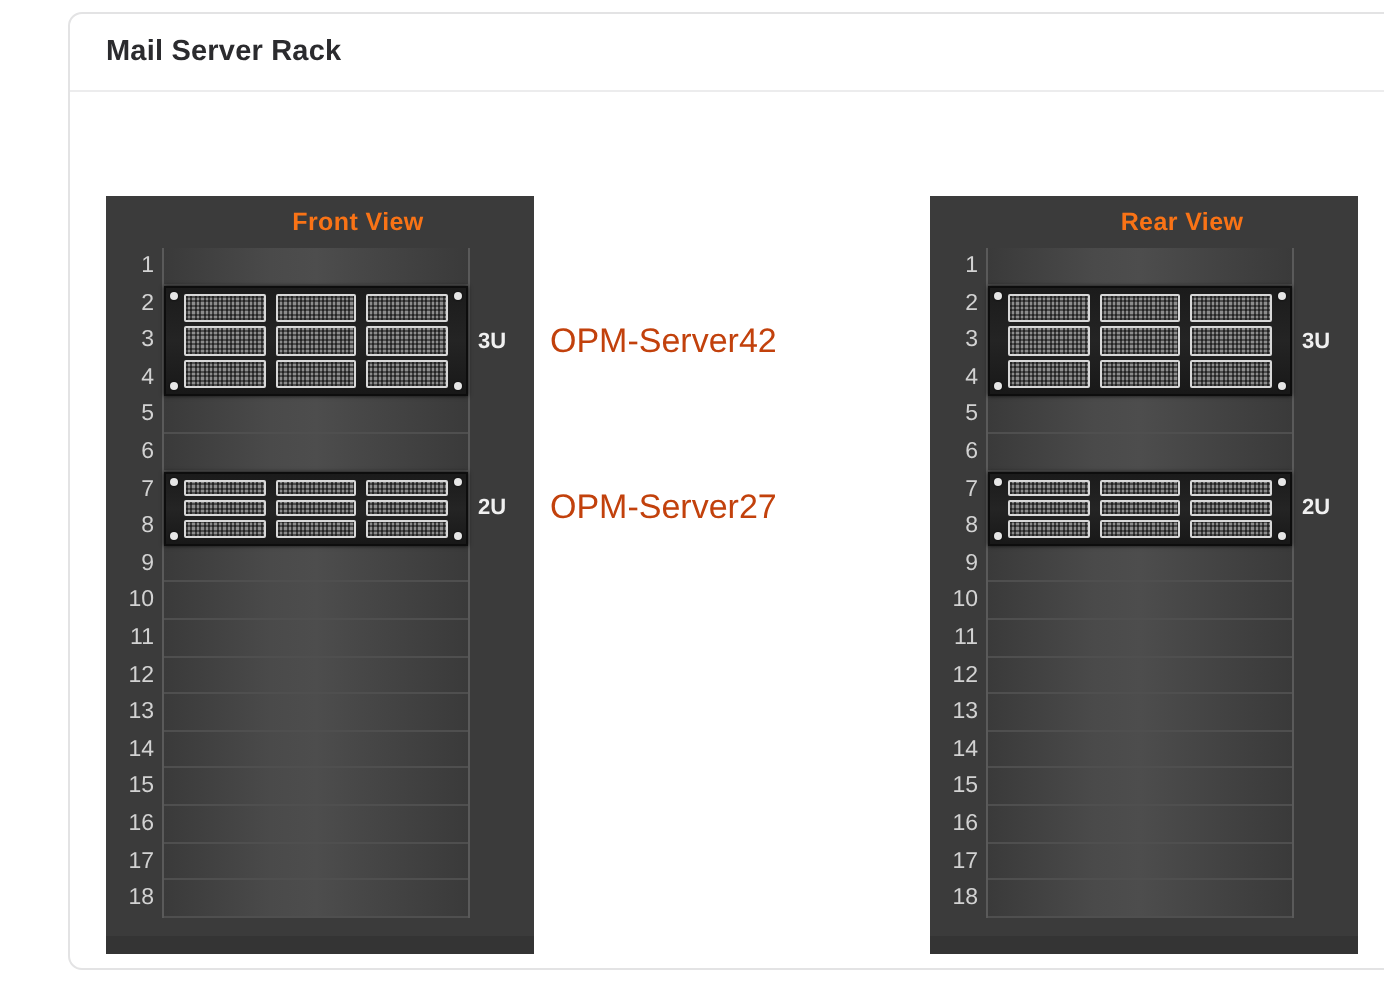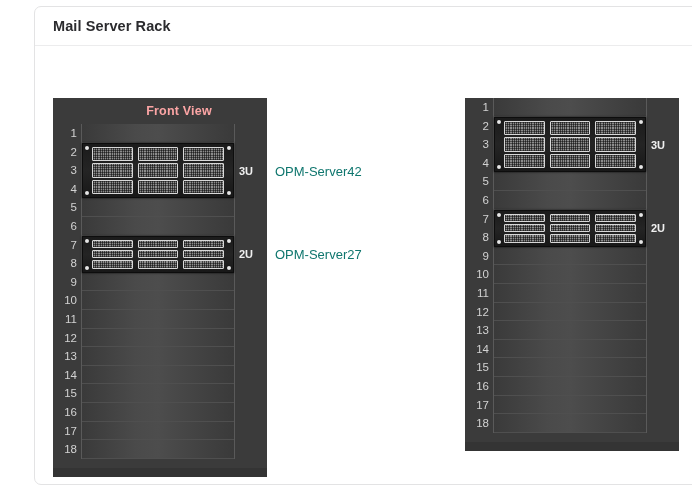--- a/index.html
+++ b/index.html
@@ -46,21 +46,21 @@
     top: 52px;
     width: 214px;
     background: #3b3b3b;
     padding: 0;
   }
   #rack-front { left: 18px; }
   #rack-rear  { left: 430px; }
 
   .rack-view-title {
     height: 26px;
-    color: #fca5a5;
+    color: #f97316;
     font-size: 12.5px;
     font-weight: bold;
     display: flex;
     align-items: center;
     justify-content: center;
     padding-left: 38px;
     letter-spacing: .2px;
     text-align: center;
   }
 
@@ -149,22 +149,22 @@
   .screw.br { right: 2px; bottom: 2px; }
 
   .rack-foot {
     height: 9px;
     background: #343434;
   }
 
   
   .name-label {
     position: absolute;
-    color: #0f766e;
-    font-size: 13px;
+    color: #c2410c;
+    font-size: 17px;
     transform: translateY(-50%);
     white-space: nowrap;
   }
 </style>
 </head>
 <body>
 
 <div class="card">
 
   <div class="card-header">
@@ -260,20 +260,21 @@
           </div>
         <div class="size-col">
             <div class="size-label" style="top: 46.5px;">3U</div>
             <div class="size-label" style="top: 130.2px;">2U</div>
           </div>
       </div>
       <div class="rack-foot"></div>
     </div>
 
     <div class="rack" id="rack-rear">
+      <div class="rack-view-title">Rear View</div>
       <div class="rack-grid">
         <div class="unit-numbers">
             <div class="unit-num">1</div>
             <div class="unit-num">2</div>
             <div class="unit-num">3</div>
             <div class="unit-num">4</div>
             <div class="unit-num">5</div>
             <div class="unit-num">6</div>
             <div class="unit-num">7</div>
             <div class="unit-num">8</div>

